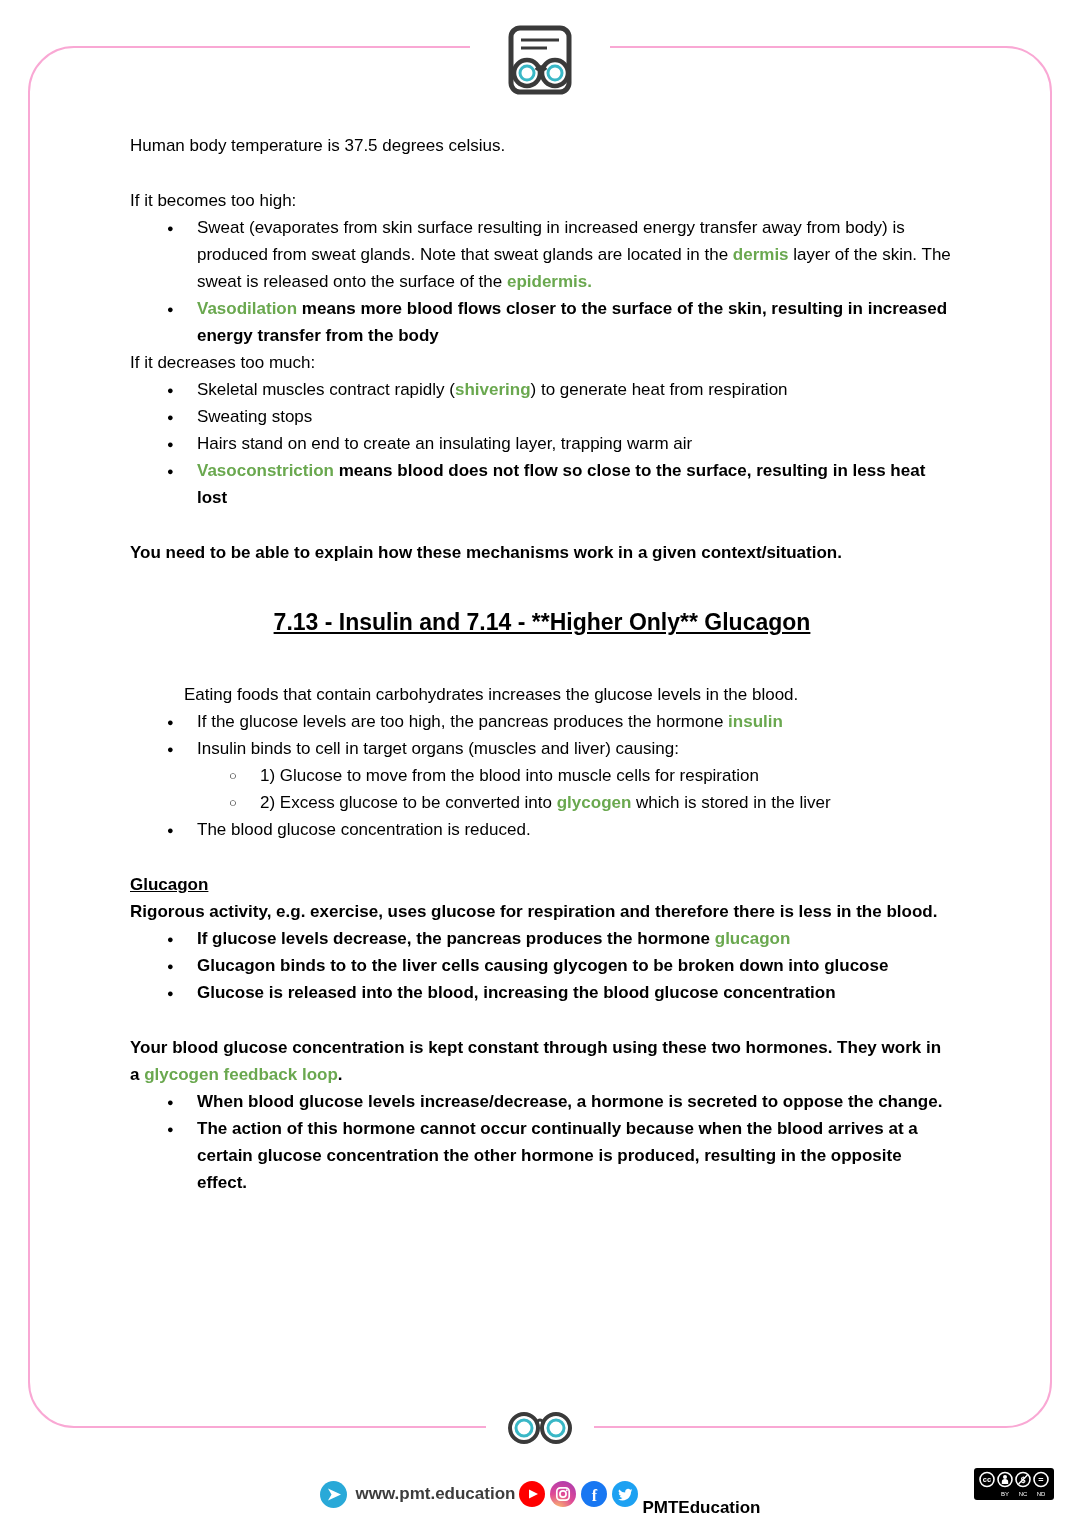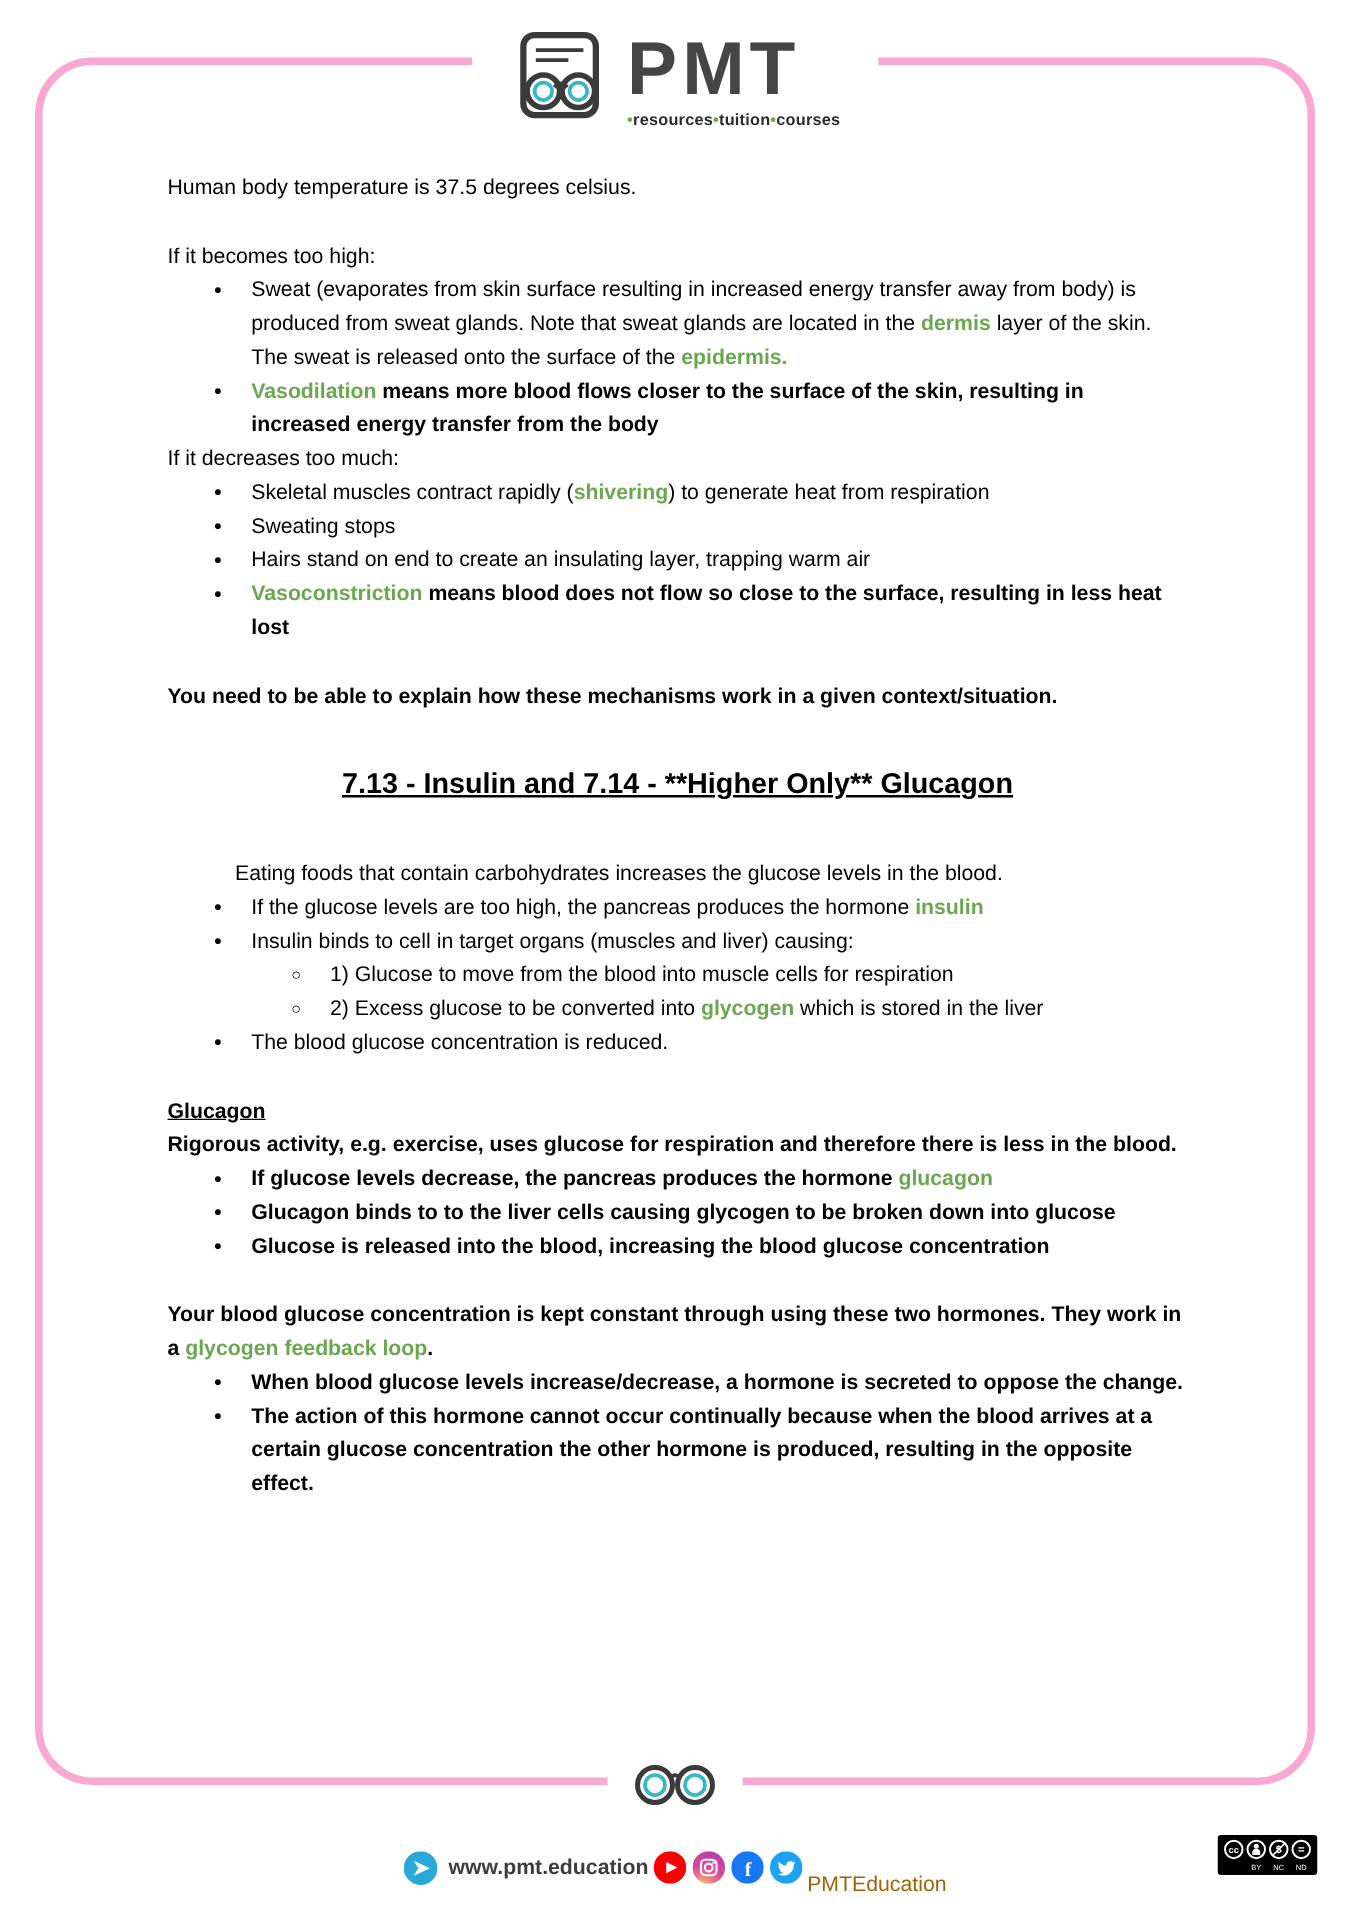--- a/index.html
+++ b/index.html
@@ -8,21 +8,21 @@
     width:1080px; height:1527px;
     background:#ffffff;
     font-family:"Liberation Sans", sans-serif;
     color:#000;
     overflow:hidden;
   }
 
   
   .frame {
     position:absolute; left:28px; top:46px; right:28px; bottom:99px;
-    border:6px solid #f9a8d4; border-radius:46px;
+    border:2px solid #f9a8d4; border-radius:46px;
     box-sizing:border-box;
     padding:84px 96px 0 100px;
   }
 
   
   .logo {
     position:absolute; top:22px; left:50%; transform:translateX(-50%);
     background:#fff; padding:0 30px;
     display:flex; align-items:center; gap:14px; z-index:3;
   }
@@ -51,42 +51,38 @@
 
   
   .footer {
     position:absolute; top:1470px; left:0; width:100%;
     display:flex; justify-content:center; align-items:center; gap:4px;
   }
   .site { display:flex; align-items:center; gap:9px; cursor:pointer; }
   .site-label { font-size:17px; font-weight:bold; color:#3d3d3d; }
   .social { display:flex; align-items:center; gap:5px; }
   .social .sicon { cursor:pointer; line-height:0; }
-  .handle { font-size:17px; font-weight:normal; color:#a16207;margin-top:28px; }
+  .handle { font-size:17px; font-weight:bold; color:#000000;margin-top:28px; }
   .cc { position:absolute; right:26px; top:1468px; line-height:0; }
 </style>
 </head>
 <body>
 
 <div class="logo">
   <span style="line-height:0;">
     <svg width="80" height="84" viewBox="0 0 80 84">
       <rect x="11" y="6" width="58" height="64" rx="9" fill="#fff" stroke="#3a3a3a" stroke-width="5"></rect>
       <line x1="21" y1="18" x2="59" y2="18" stroke="#3a3a3a" stroke-width="3"></line>
       <line x1="21" y1="26" x2="47" y2="26" stroke="#3a3a3a" stroke-width="3"></line>
       <circle cx="27" cy="51" r="13" fill="#fff" stroke="#3a3a3a" stroke-width="4.5"></circle>
       <circle cx="55" cy="51" r="13" fill="#fff" stroke="#3a3a3a" stroke-width="4.5"></circle>
       <circle cx="27" cy="51" r="7" fill="none" stroke="#39b7c6" stroke-width="3"></circle>
       <circle cx="55" cy="51" r="7" fill="none" stroke="#39b7c6" stroke-width="3"></circle>
       <path d="M36 48 q5 -6 10 0" fill="none" stroke="#3a3a3a" stroke-width="3.5"></path>
     </svg>
-  </span>
-  <span class="brand-col">
-    <span class="brand">PMT</span>
-    <span class="tagline"><span class="green">•</span><span class="bold">resources</span><span class="green">•</span><span class="bold">tuition</span><span class="green">•</span><span class="bold">courses</span></span>
   </span>
 </div>
 
 <div class="frame">
   <div>
     <p class="p"><span>Human body temperature is 37.5 degrees celsius.</span></p>
     <p class="p mt1"><span>If it becomes too high:</span></p>
     <div class="b b1"><span>Sweat (evaporates from skin surface resulting in increased energy transfer away from body) is produced from sweat glands. Note that sweat glands are located in the </span><span class="green bold">dermis</span><span> layer of the skin. The sweat is released onto the surface of the </span><span class="green bold">epidermis.</span></div>
     <div class="b b1"><span class="green bold">Vasodilation</span><span class="bold"> means more blood flows closer to the surface of the skin, resulting in increased energy transfer from the body</span></div>
     <p class="p"><span>If it decreases too much:</span></p>

